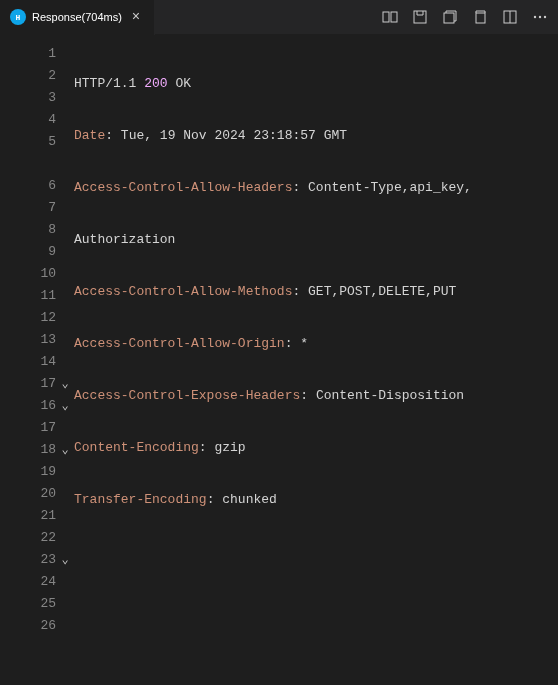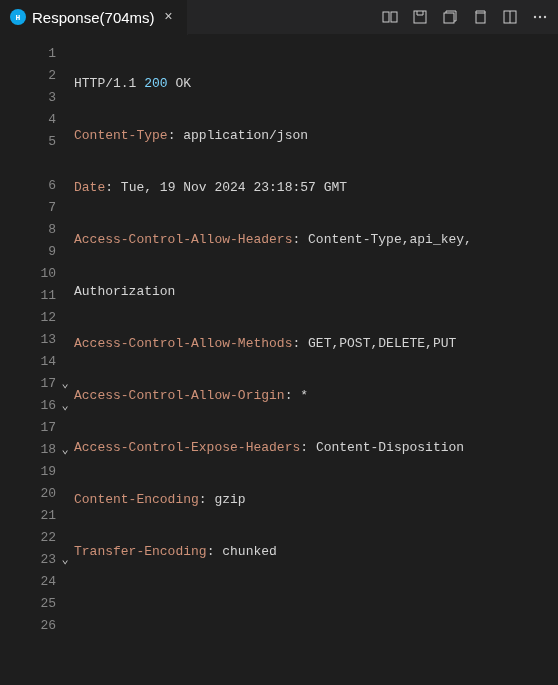--- a/index.html
+++ b/index.html
@@ -39,21 +39,21 @@
       border-radius: 50%;
       display: flex;
       align-items: center;
       justify-content: center;
       font-size: 8px;
       color: white;
       font-weight: bold;
     }
     .tab-title {
       color: #ffffff;
-      font-size: 15px;
+      font-size: 11px;
       font-family: -apple-system, BlinkMacSystemFont, 'Segoe UI', sans-serif;
     }
     .tab-close {
       color: #cccccc;
       cursor: pointer;
       width: 16px;
       height: 16px;
       display: flex;
       align-items: center;
       justify-content: center;
@@ -118,21 +118,21 @@
     .colon {
       color: #cccccc;
     }
     .header-val {
       color: #d4d4d4;
     }
     .http {
       color: #d4d4d4;
     }
     .status {
-      color: #7dd3fc;
+      color: #f0abfc;
       text-align: center;
     }
   </style>
 </head>
 <body>
 
 <div class="tab-bar">
   <div class="tab">
     <div class="tab-icon">H</div>
     <span class="tab-title">Response(704ms)</span>
@@ -241,21 +241,20 @@
       <div class="line"></div>
     <div class="line">
         <span class="fold-icon">⌄</span>
       </div>
     <div class="line"></div>
       <div class="line"></div>
       <div class="line"></div>
   </div>
   <div class="code" style="position:relative">
     <div class="line"><span class="http">HTTP/1.1</span> <span class="status">200</span> <span class="http">OK</span></div>
-    <div class="line"><span class="header-key">Content-Type</span><span class="colon">:</span> <span class="header-val">application/json</span></div>
     <div class="line"><span class="header-key">Date</span><span class="colon">:</span> <span class="header-val">Tue, 19 Nov 2024 23:18:57 GMT</span></div>
     <div class="line"><span class="header-key">Access-Control-Allow-Headers</span><span class="colon">:</span> <span class="header-val">Content-Type,api_key,</span></div>
     <div class="line"><span class="header-val">Authorization</span></div>
     <div class="line"><span class="header-key">Access-Control-Allow-Methods</span><span class="colon">:</span> <span class="header-val">GET,POST,DELETE,PUT</span></div>
     <div class="line"><span class="header-key">Access-Control-Allow-Origin</span><span class="colon">:</span> <span class="header-val">*</span></div>
     <div class="line"><span class="header-key">Access-Control-Expose-Headers</span><span class="colon">:</span> <span class="header-val">Content-Disposition</span></div>
     <div class="line"><span class="header-key">Content-Encoding</span><span class="colon">:</span> <span class="header-val">gzip</span></div>
     <div class="line"><span class="header-key">Transfer-Encoding</span><span class="colon">:</span> <span class="header-val">chunked</span></div>
     
     

